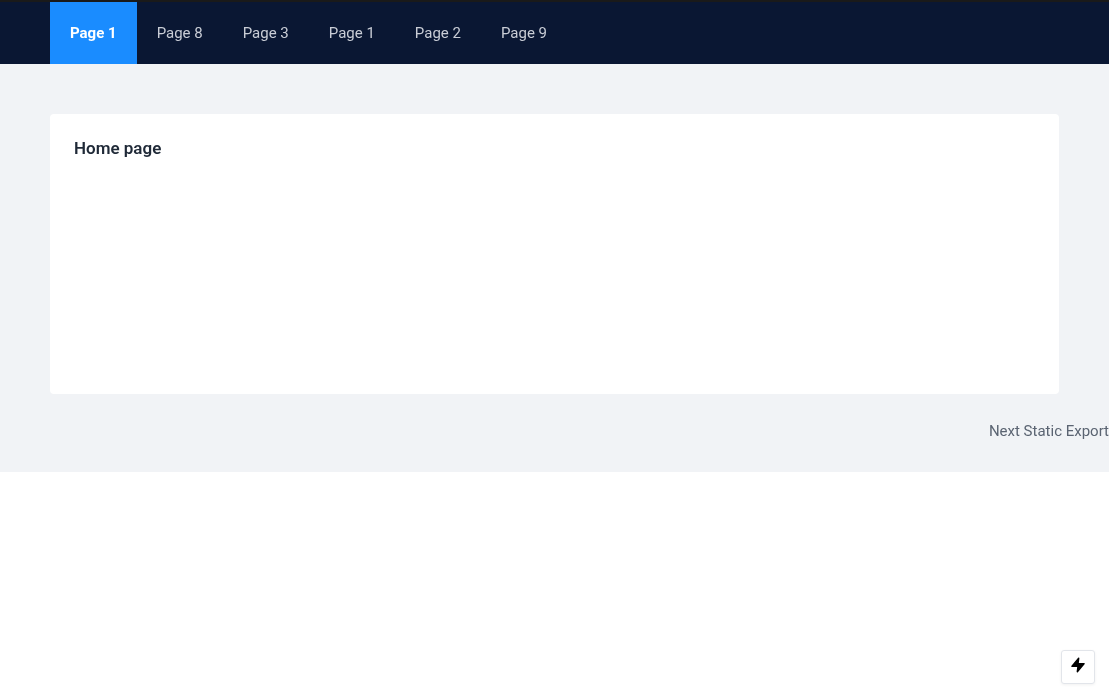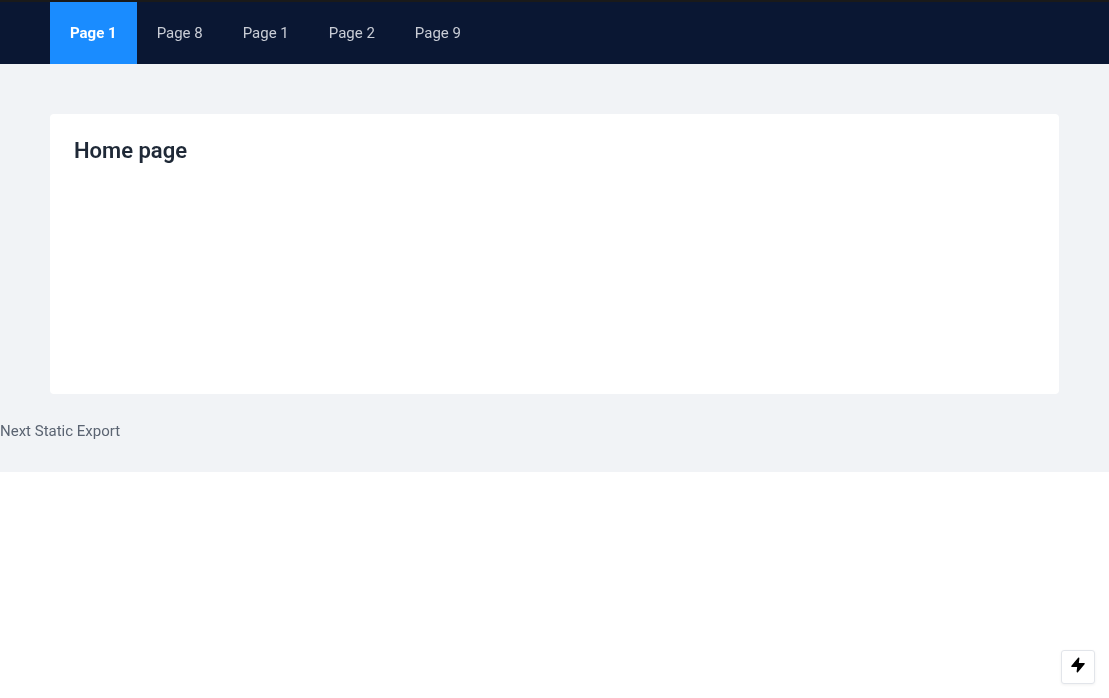--- a/index.html
+++ b/index.html
@@ -41,26 +41,26 @@
     .content-area {
       padding: 50px 50px 0 50px;
     }
     .card {
       background: #ffffff;
       border-radius: 4px;
       padding: 24px;
       min-height: 280px;
     }
     .card-title {
-      font-size: 22px;
+      font-size: 17px;
       font-weight: 600;
       color: #1f2937;
     }
     .footer {
-      text-align: left;
+      text-align: right;
       padding: 28px 0 32px 0;
       color: #5b6472;
       font-size: 15px;
     }
     .dev-badge {
       position: fixed;
       bottom: 14px;
       right: 14px;
       width: 34px;
       height: 34px;
@@ -83,20 +83,23 @@
 <div class="page-wrapper">
 
   <nav class="nav">
     <div class="nav-item active">
       <span>Page 1</span>
     </div>
     <div class="nav-item">
       <span>Page 8</span>
     </div>
     <div class="nav-item">
+      <span>Page 3</span>
+    </div>
+    <div class="nav-item">
       <span>Page 1</span>
     </div>
     <div class="nav-item">
       <span>Page 2</span>
     </div>
     <div class="nav-item">
       <span>Page 9</span>
     </div>
   </nav>
 

